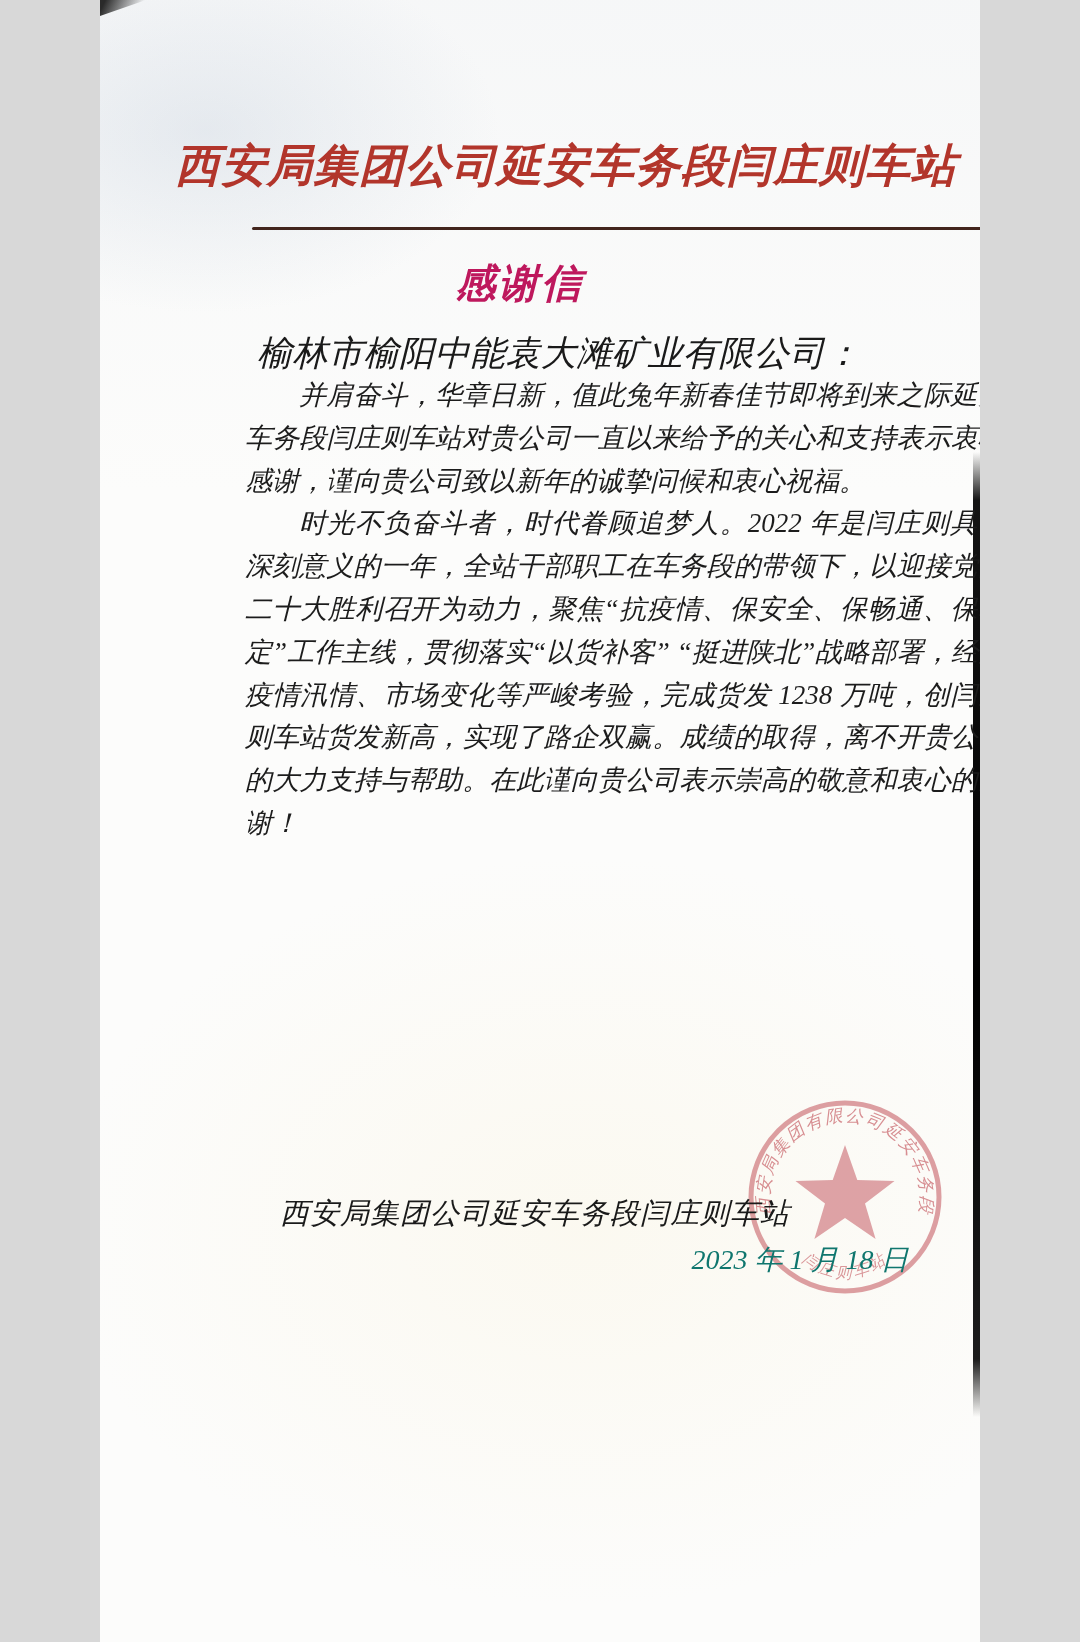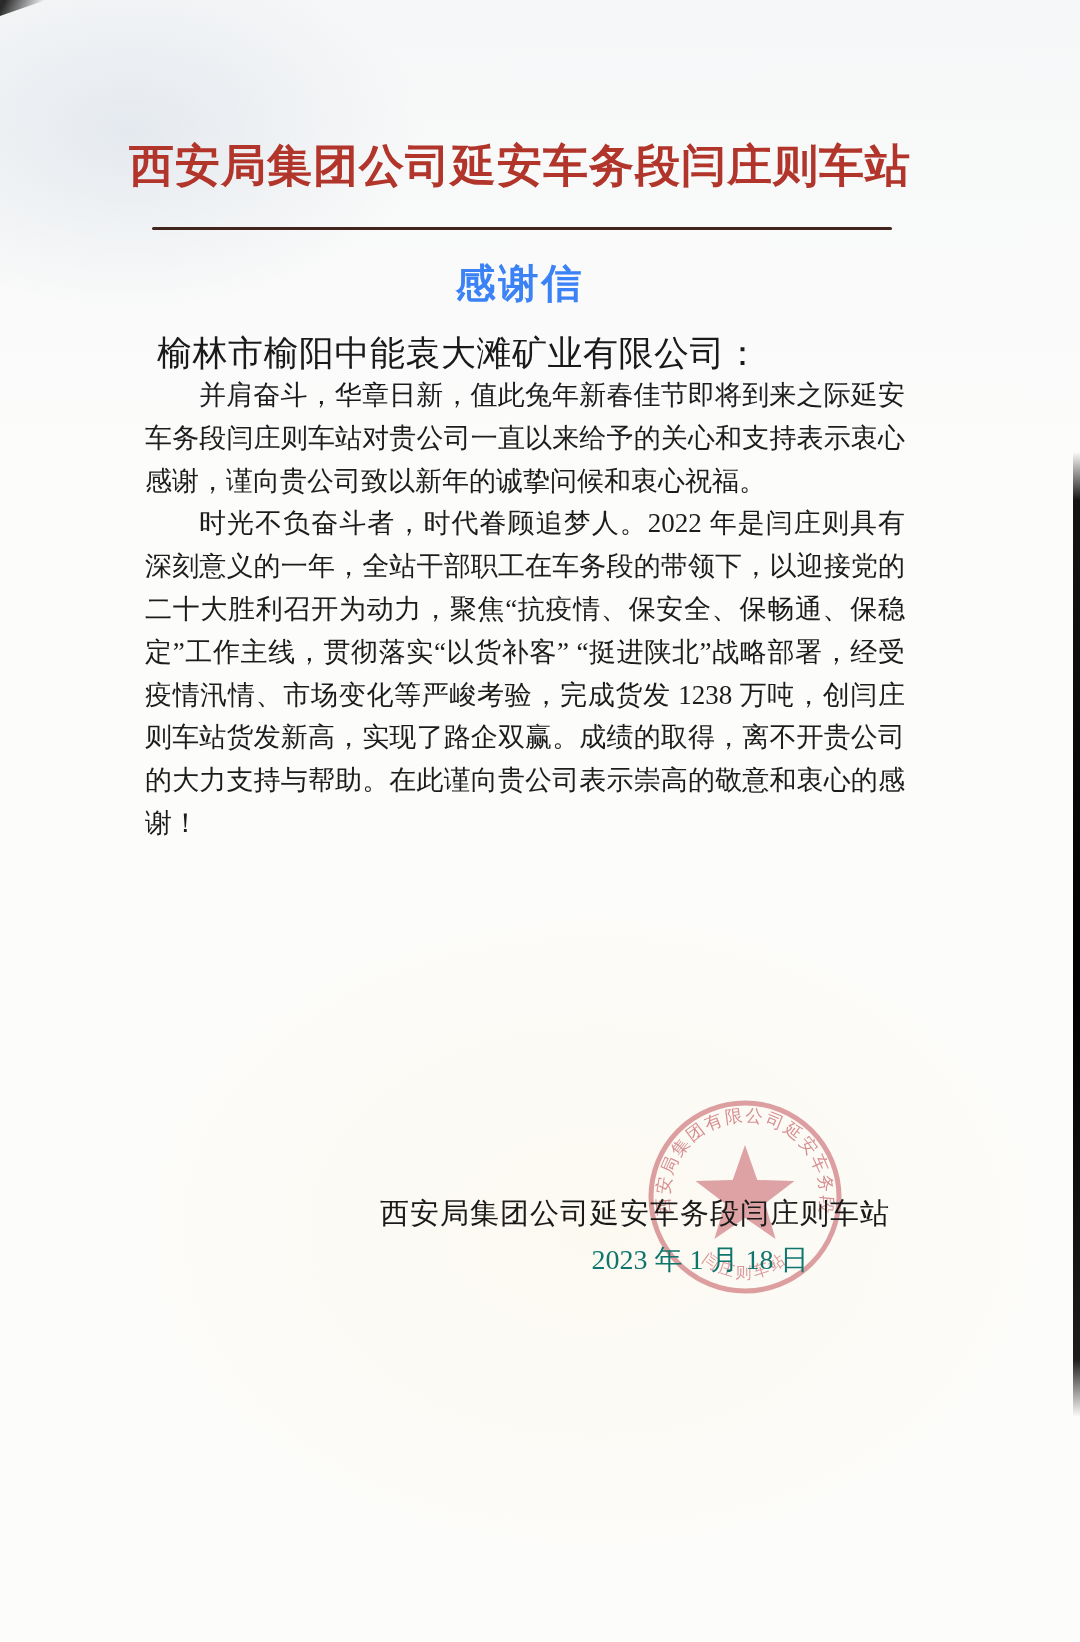--- a/index.html
+++ b/index.html
@@ -1,23 +1,24 @@
 <!DOCTYPE html>
 <html><head>
 <meta charset="utf-8">
 <style>
   html,body{margin:0;padding:0;background:#d8d8d8;}
   .page{
     position:relative;
-    width:1080px;height:1642px;
+    width:880px;height:1642px;
     margin:0 auto;
     background:#fcfcfb;
     overflow:hidden;
     font-family:"Liberation Serif","DejaVu Serif",serif;
     color:#1e1e1e;
+    font-style:italic;
   }
   
   .page::before{
     content:"";position:absolute;inset:0;pointer-events:none;
     background:
       radial-gradient(ellipse 420px 260px at 12% 8%, rgba(185,198,214,0.30), transparent 70%),
       radial-gradient(ellipse 700px 500px at 55% 75%, rgba(250,243,220,0.35), transparent 75%),
       linear-gradient(to bottom, rgba(235,238,242,0.35), rgba(255,255,255,0) 30%);
   }
   .corner-dark{
@@ -33,21 +34,21 @@
     position:absolute;left:75px;right:115px;top:136px;
     text-align:center;font-weight:700;font-size:45px;letter-spacing:1px;
     white-space:nowrap;
   }
   .rule{
     position:absolute;left:152px;top:227px;width:740px;height:3px;
     border-radius:2px;
   }
   .letter-title{
     position:absolute;left:75px;right:115px;top:256px;
-    text-align:center;font-weight:600;font-size:40px;color:#3b82f6;
+    text-align:center;font-weight:600;font-size:40px;color:#be185d;
     letter-spacing:3px;
   }
   .salutation{
     position:absolute;left:157px;top:330px;
     font-size:35px;color:#1a1a1a;letter-spacing:0.5px;
   }
   .body-text{
     position:absolute;left:145px;top:374px;width:760px;
     font-size:27px;line-height:42.8px;text-align:justify;
     color:#1c1c1c;

